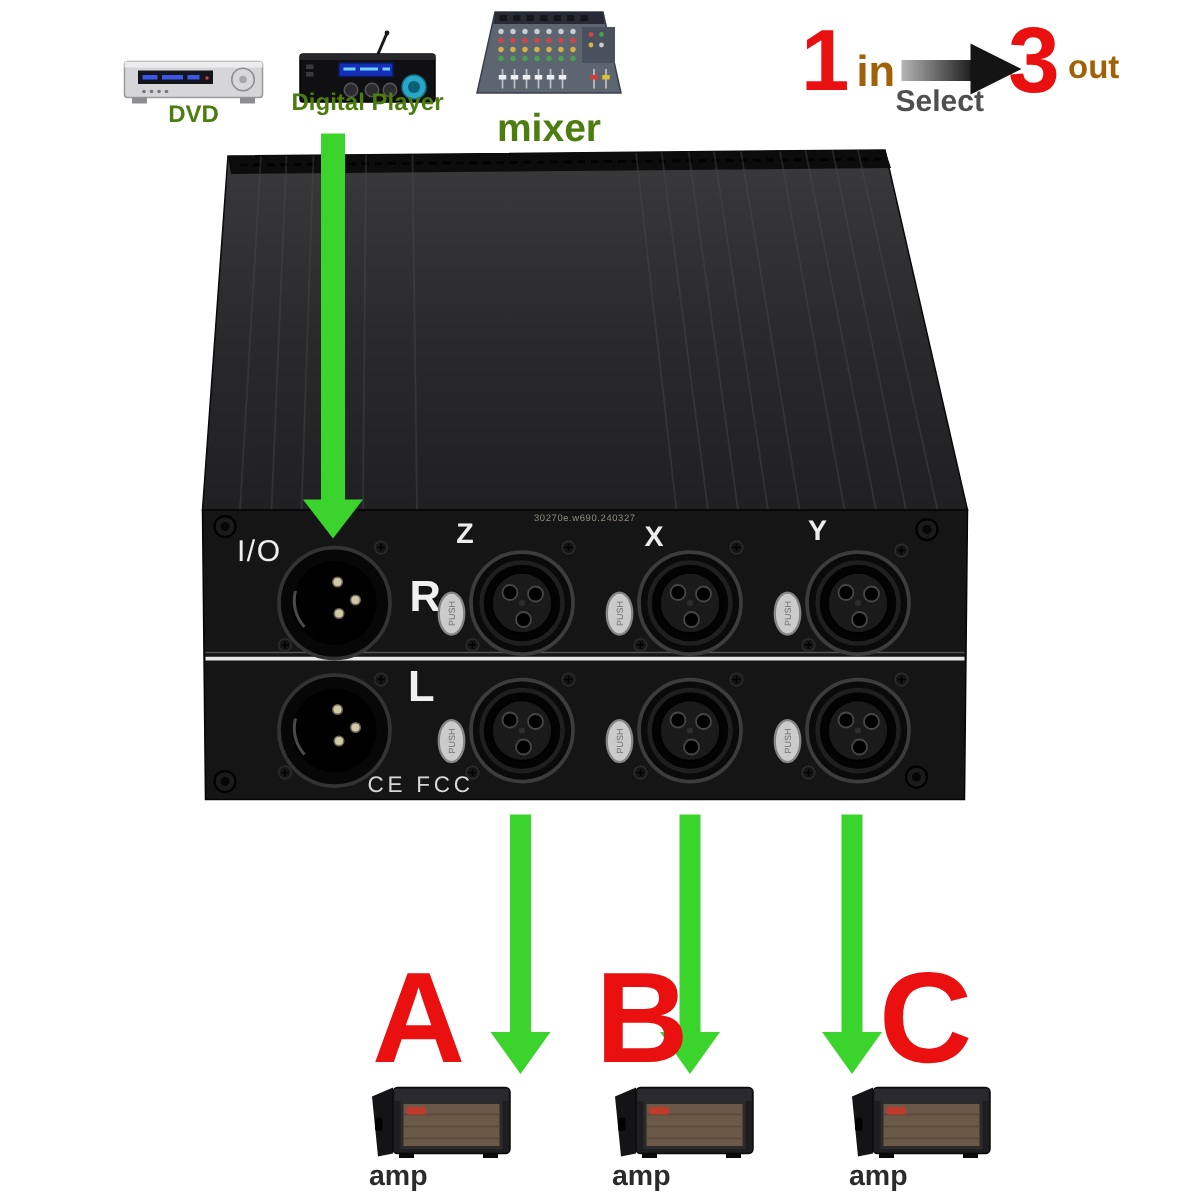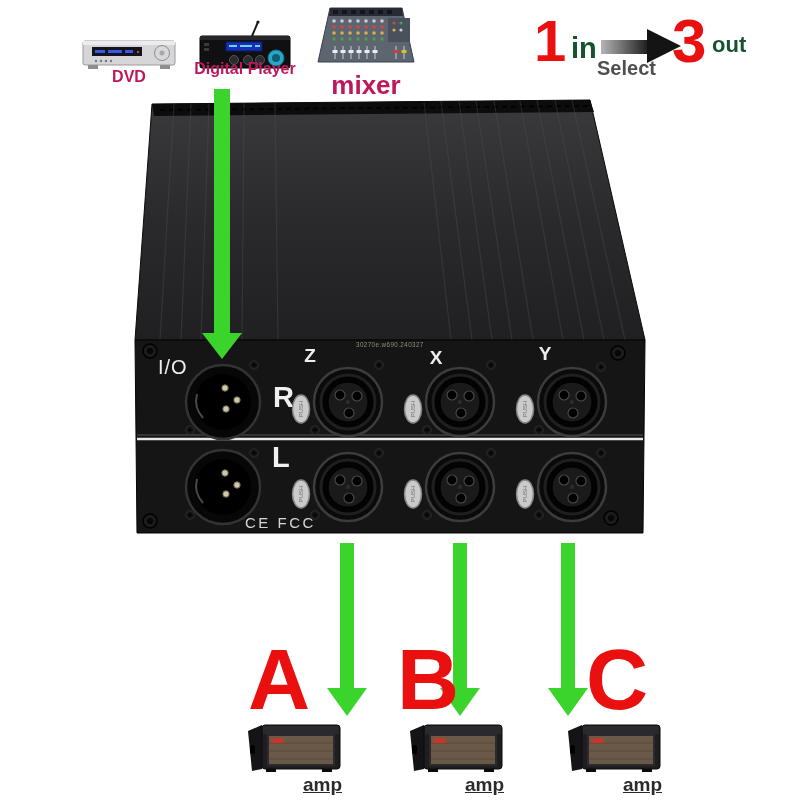--- a/index.html
+++ b/index.html
@@ -1,38 +1,38 @@
 <!DOCTYPE html>
 <html><head>
 <meta charset="utf-8">
 <style>
   html,body{margin:0;padding:0;background:#fff;}
   .stage{position:relative;width:800px;height:800px;background:#ffffff;overflow:hidden;
          font-family:"Liberation Sans",sans-serif;}
   .abs{position:absolute;}
-  .src-label{position:absolute;text-align:center;color:#be185d;font-weight:bold;font-size:16px;}
+  .src-label{position:absolute;text-align:center;color:#4d7c0f;font-weight:bold;font-size:16px;}
   .src-label.big{font-size:26px;font-weight:600;}
   
   .badge-num{position:absolute;color:#ea1010;font-weight:bold;line-height:1;}
-  .badge-word{position:absolute;color:#14532d;font-weight:600;line-height:1;}
+  .badge-word{position:absolute;color:#a16207;font-weight:600;line-height:1;}
   .badge-select{position:absolute;color:#4f4f4f;font-weight:600;font-size:20px;line-height:1;margin-top:36px;}
   .sel-shaft{position:absolute;left:601px;top:40px;width:48px;height:14px;
              background:linear-gradient(to right,#b5b5b5,#1a1a1a);}
   .sel-head{position:absolute;left:647px;top:29px;width:0;height:0;
             border-top:17px solid transparent;border-bottom:17px solid transparent;
             border-left:34px solid #141414;}
   
   .g-shaft{position:absolute;background:#3bd42d;}
   .g-head{position:absolute;width:0;height:0;}
   .g-head.down-big{border-left:20px solid transparent;border-right:20px solid transparent;
                    border-top:26px solid #3bd42d;}
   .g-head.down{border-left:20px solid transparent;border-right:20px solid transparent;
                border-top:28px solid #3bd42d;}
   .out-letter{position:absolute;color:#ea1010;font-weight:bold;font-size:86px;line-height:1;}
-  .amp-label{position:absolute;text-align:right;color:#2b2b2b;font-weight:600;font-size:19px;text-decoration:underline;}
+  .amp-label{position:absolute;text-align:left;color:#2b2b2b;font-weight:600;font-size:19px;}
   svg text{font-family:"Liberation Sans",sans-serif;}
 </style>
 </head>
 <body>
 
 <div class="stage">
 
   <svg class="abs" style="left:82px;top:36px" width="94" height="36" viewBox="0 0 94 36">
     <rect x="1" y="5" width="92" height="24" rx="2" fill="#d6d6d8" stroke="#9a9a9c"></rect>
     <rect x="1" y="5" width="92" height="4" fill="#ececee"></rect>

